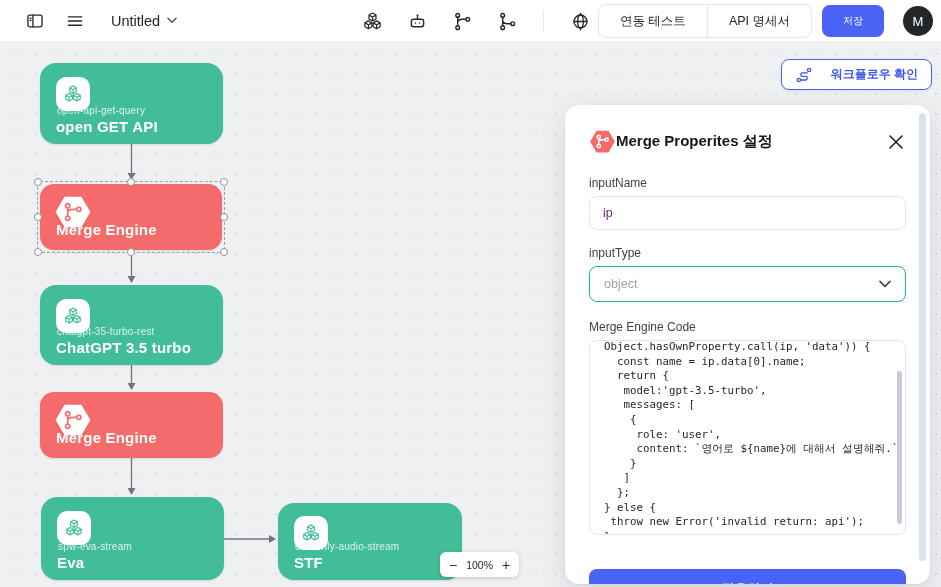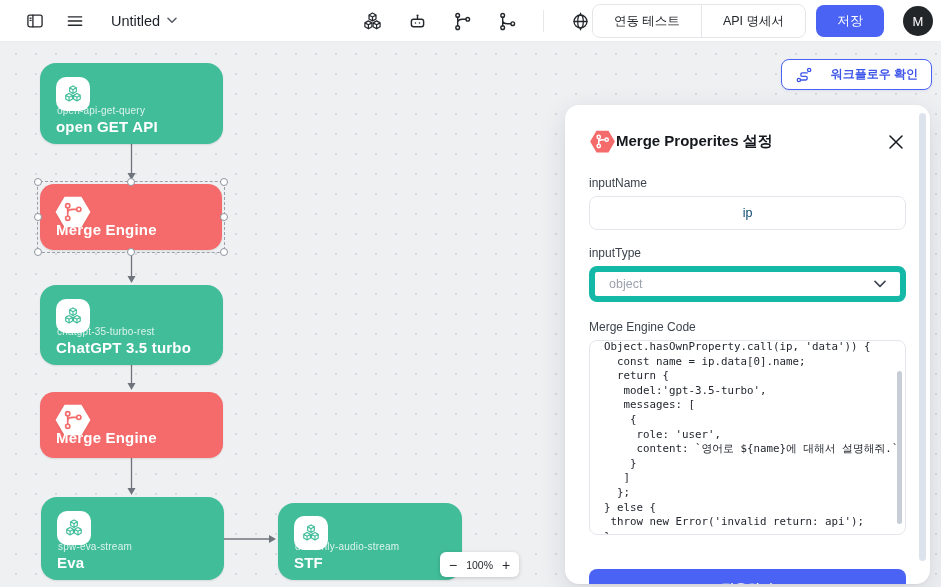--- a/index.html
+++ b/index.html
@@ -15,21 +15,21 @@
   .topbar { position:relative; height:42px; background:#fff; border-bottom:1px solid #ebedef; display:flex; align-items:center; z-index:30; }
   .tb-left { display:flex; align-items:center; gap:16px; padding-left:23px; }
   .icon-btn { width:24px; height:24px; display:flex; align-items:center; justify-content:center; cursor:pointer; }
   .doc-title { display:flex; align-items:center; gap:7px; margin-left:8px; font-size:14.5px; font-weight:500; color:#1d2127; cursor:pointer; }
   .tb-center { position:absolute; left:360px; top:0; height:42px; display:flex; align-items:center; gap:21px; }
   .tb-divider { width:1px; height:22px; background:#e6e8eb; margin:0 3px; }
   .tb-right { position:absolute; right:8px; top:0; height:42px; display:flex; align-items:center; }
   .btn-group { display:flex; border:1px solid #e4e6ea; border-radius:8px; background:#fff; height:34px; overflow:hidden; }
   .btn-group .cell { padding:0 21px; font-size:12.5px; color:#23262b; display:flex; align-items:center; cursor:pointer; white-space:nowrap; }
   .btn-group .cell + .cell { border-left:1px solid #e4e6ea; }
-  .save-btn { height:32px; padding:0 21px; background:#4a63f4; color:#fff; font-size:13px; font-weight:500; border:none; border-radius:8px; margin-left:10px; cursor:pointer; font-family:inherit; }
+  .save-btn { height:32px; padding:0 21px; background:#4a63f4; color:#fff; font-size:10px; font-weight:500; border:none; border-radius:8px; margin-left:10px; cursor:pointer; font-family:inherit; }
   .avatar { width:30px; height:30px; margin-left:19px; border-radius:50%; background:#232629; color:#fff; font-size:13px; font-weight:500; display:flex; align-items:center; justify-content:center; cursor:pointer; }
 
   
   .canvas { position:relative; height:545px; overflow:hidden;
     background-color:#eff0f2;
     background-image:radial-gradient(#d7dade 1px, rgba(0,0,0,0) 1.2px);
     background-size:20px 20px; background-position:6px 2px; }
   .edges { position:absolute; inset:0; pointer-events:none; }
 
   .node { position:absolute; border-radius:16px; color:#fff; box-shadow:0 1px 2px rgba(0,0,0,.10); cursor:pointer; }
@@ -49,24 +49,24 @@
   .zoom-ctl { position:absolute; left:440px; top:510px; height:25px; background:#fff; border-radius:6px; box-shadow:0 1px 4px rgba(0,0,0,.18); display:flex; align-items:center; padding:0 9px; gap:9px; font-size:10.5px; color:#26292e; z-index:5; }
   .zoom-btn { font-size:14px; line-height:1; cursor:pointer; color:#26292e; }
   .zoom-level { font-weight:500; }
 
   
   .panel { position:absolute; left:565px; top:63px; width:365px; height:479px; background:#fff; border-radius:14px; padding:24px 24px 0; box-shadow:0 8px 28px rgba(25,35,65,.12), 0 1px 3px rgba(0,0,0,.05); overflow:hidden; z-index:20; }
   .panel-head { display:flex; align-items:center; margin-bottom:22px; }
   .panel-title { font-size:15px; font-weight:700; color:#15181d; }
   .close-btn { margin-left:auto; cursor:pointer; padding:3px; }
   .field-label { font-size:12px; color:#3c434d; margin-bottom:6px; }
-  .text-input { width:100%; height:34px; border:1px solid #e3e6eb; border-radius:8px; padding:0 13px; font-size:12.5px; color:#0c4a6e; outline:none; font-family:inherit; background:#fff;text-align:center; }
+  .text-input { width:100%; height:34px; border:1px solid #e3e6eb; border-radius:8px; padding:0 13px; font-size:12.5px; color:#701a75; outline:none; font-family:inherit; background:#fff; }
   .mt16 { margin-top:16px; }
   .mt18 { margin-top:18px; }
-  .select-box { height:36px; border:6px solid #14b8a6; border-radius:8px; display:flex; align-items:center; justify-content:space-between; padding:0 14px; font-size:12.5px; color:#9aa2ad; cursor:pointer; background:#fff; }
+  .select-box { height:36px; border:1px solid #14b8a6; border-radius:8px; display:flex; align-items:center; justify-content:space-between; padding:0 14px; font-size:12.5px; color:#9aa2ad; cursor:pointer; background:#fff; }
   .code-box { position:relative; border:1px solid #e3e6eb; border-radius:8px; height:195px; overflow:hidden; padding:6px 14px; background:#fff; }
   .code-box pre { margin:-7px 0 0; font-family:"DejaVu Sans Mono", monospace; font-size:10.8px; line-height:14.6px; color:#23272e; white-space:pre; }
   .code-scrollbar { position:absolute; right:3px; top:30px; width:5px; height:153px; background:#c6cdd7; border-radius:3px; cursor:pointer; }
   .apply-btn { margin-top:34px; width:100%; height:40px; background:#4a63f4; color:#fff; border:none; border-radius:8px; font-size:13px; font-weight:600; cursor:pointer; font-family:inherit; }
   .panel-scrollbar { position:absolute; right:4px; top:8px; width:7px; height:448px; background:#dde3ed; border-radius:4px; cursor:pointer; }
 </style>
 </head>
 <body>
 
 <header class="topbar">

